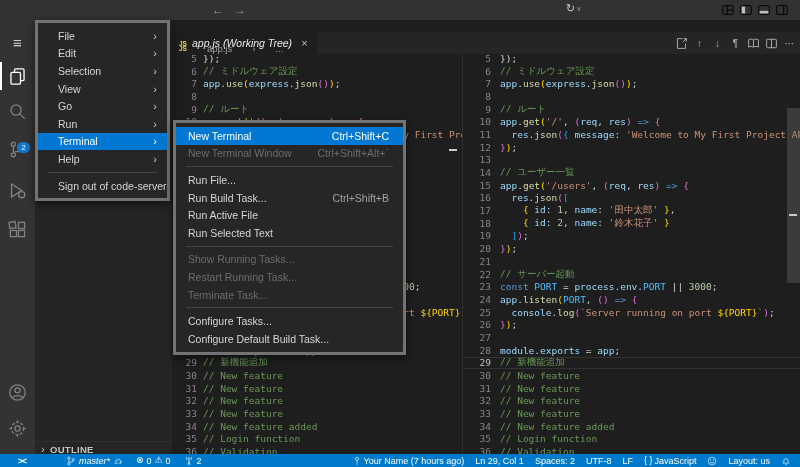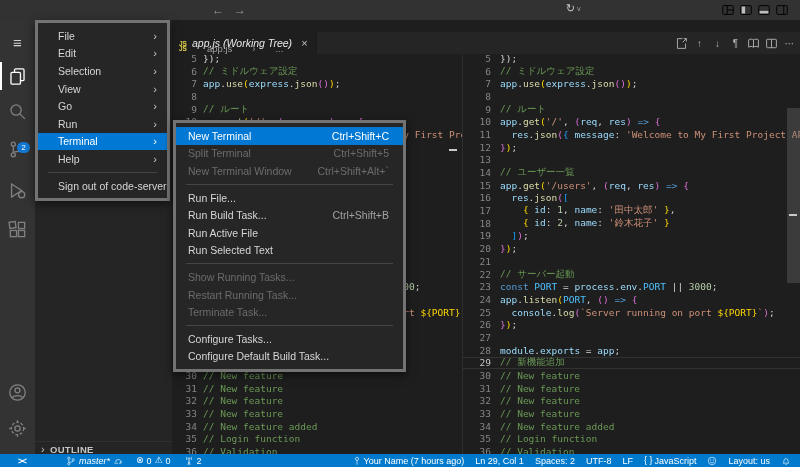--- a/index.html
+++ b/index.html
@@ -557,24 +557,20 @@
     <div class="mi">
       <span class="lbl">Sign out of code-server</span>
     </div>
   </div>
 <div class="menu" id="menu-sub">
     <div class="mi sel">
       <span class="lbl">New Terminal</span>
       <span class="sc">Ctrl+Shift+C</span>
     </div>
     <div class="mi dis">
-      <span class="lbl">Split Terminal</span>
-      <span class="sc">Ctrl+Shift+5</span>
-    </div>
-    <div class="mi dis">
       <span class="lbl">New Terminal Window</span>
       <span class="sc">Ctrl+Shift+Alt+`</span>
     </div>
     <div class="msep"></div>
     <div class="mi">
       <span class="lbl">Run File...</span>
     </div>
     <div class="mi">
       <span class="lbl">Run Build Task...</span>
       <span class="sc">Ctrl+Shift+B</span>

